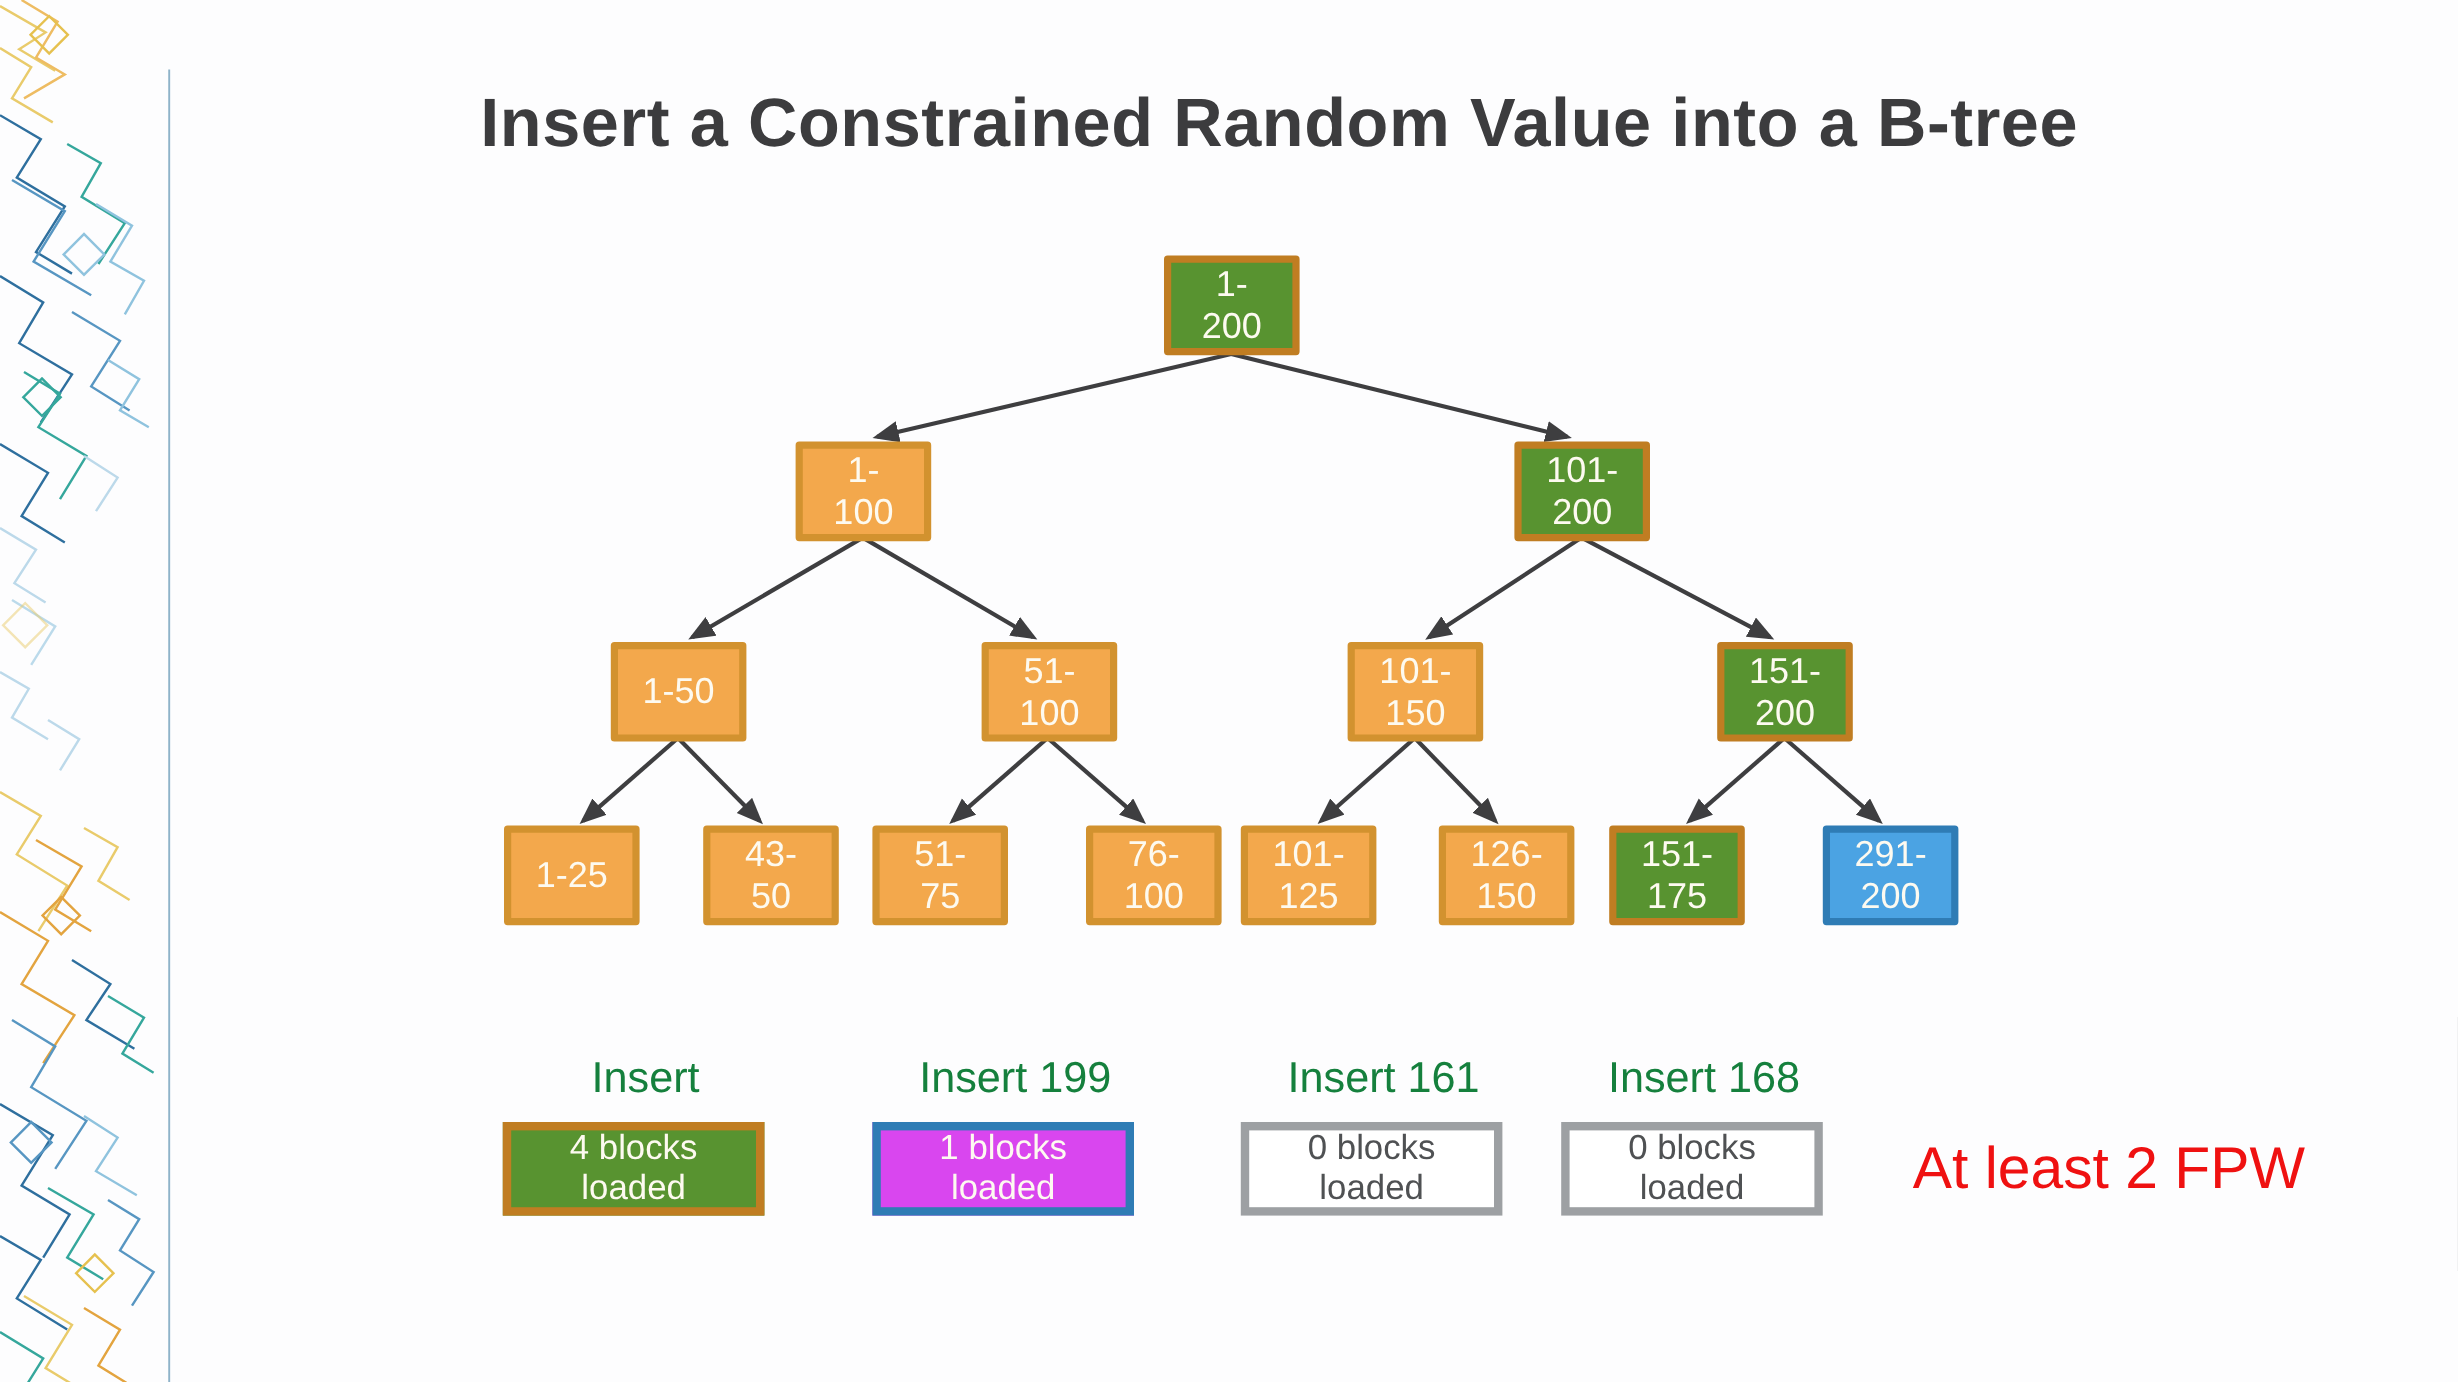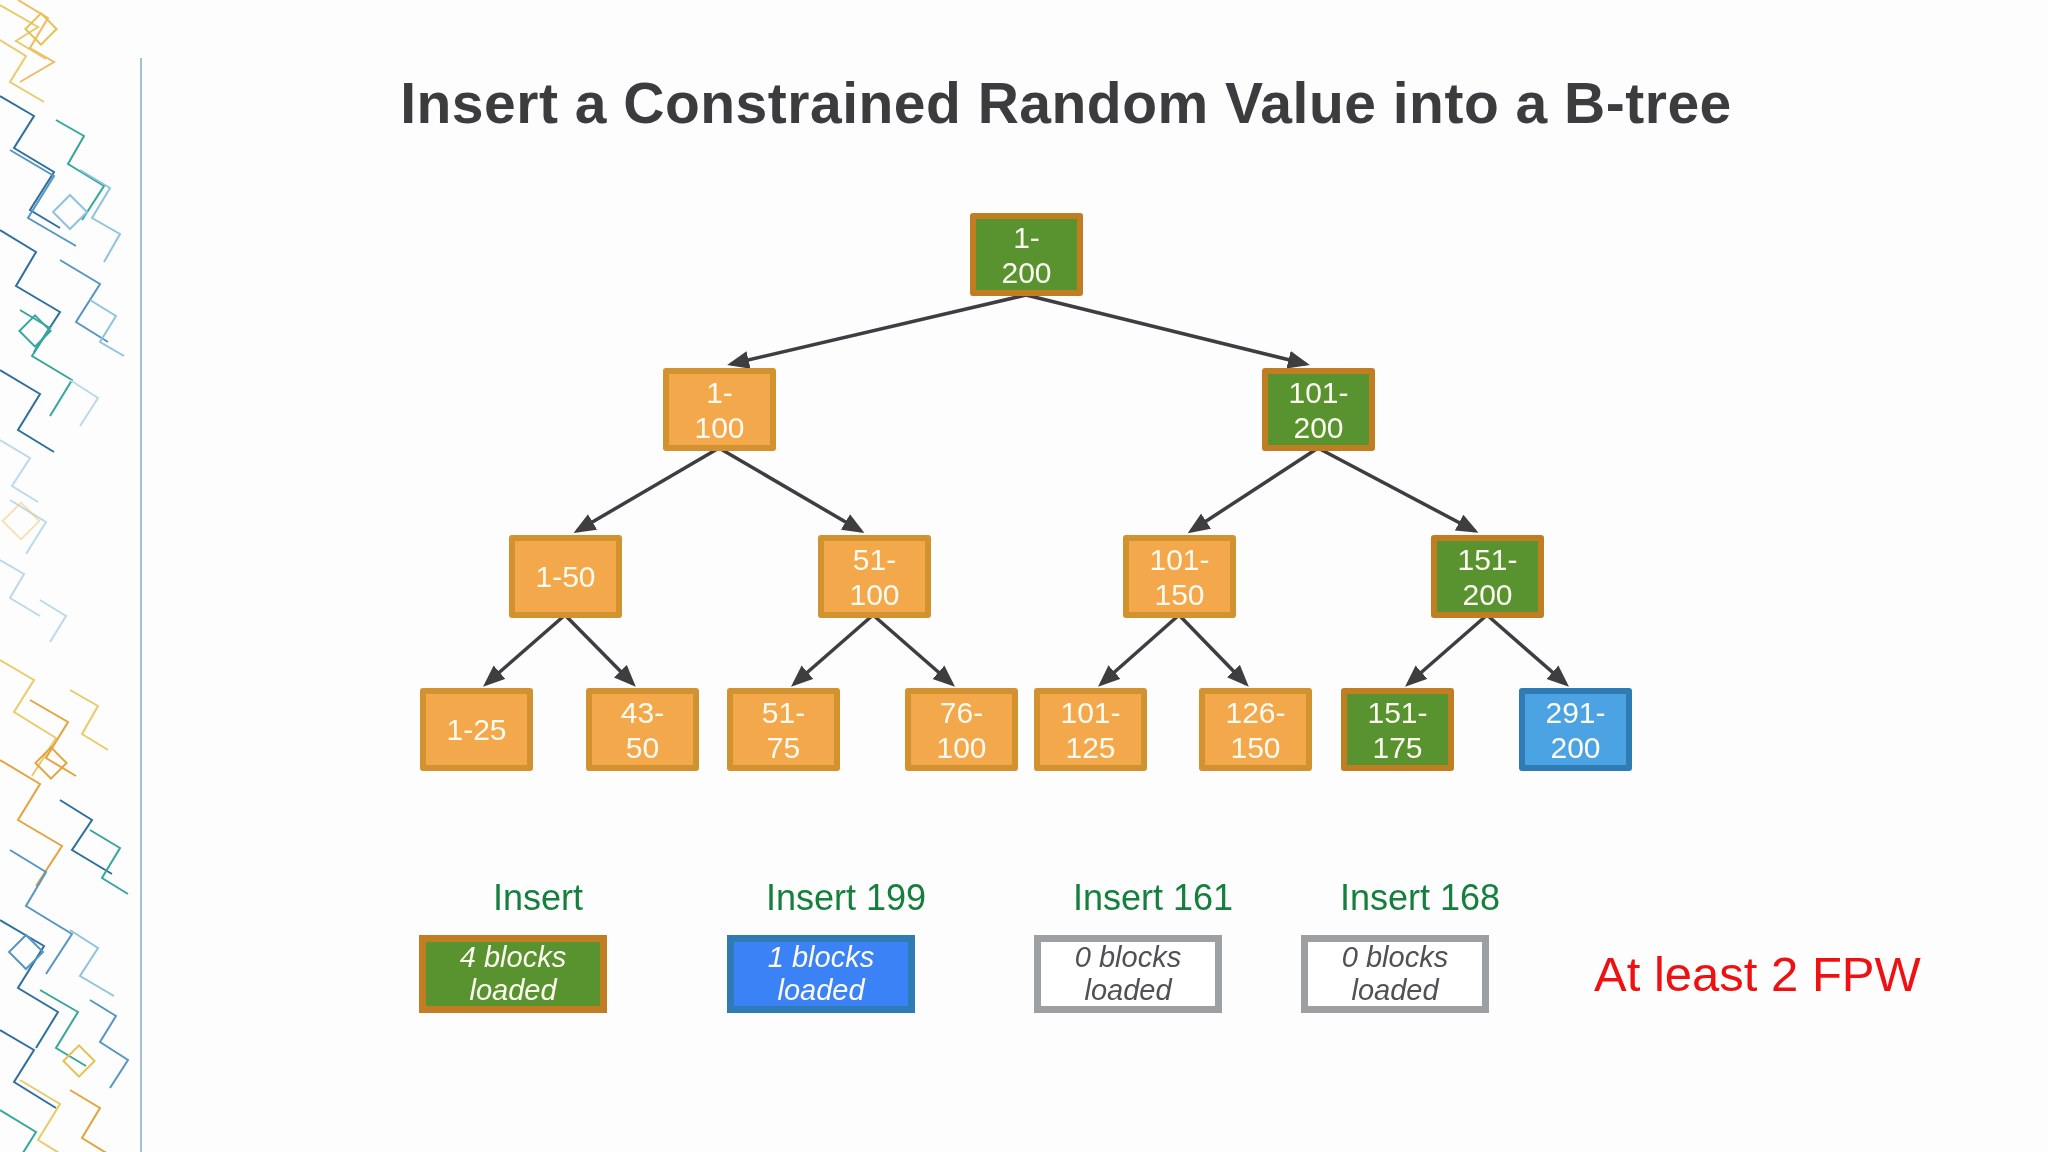--- a/index.html
+++ b/index.html
@@ -21,26 +21,26 @@
     display:flex; flex-direction:column; justify-content:center; align-items:center;
     font-size:30px; line-height:35px; color:#fdfaf0; text-align:center;
   }
   .node span { display:block; }
   .node.orange { background:#f3a84c; border-color:#d2922f; }
   .node.green  { background:#589330; border-color:#c07d22; }
   .node.blue   { background:#4ba3e3; border-color:#2f7cb5; }
   .legend-item { position:absolute; top:872px; width:238px; text-align:center; }
   .legend-label { font-size:36px; color:#15803d; height:63px; line-height:52px; }
   .legend-box {
-    width:188px; height:78px; box-sizing:border-box; border:7px solid;
+    width:218px; height:78px; box-sizing:border-box; border:7px solid;
     display:flex; flex-direction:column; justify-content:center; align-items:center;
-    font-size:29px; line-height:33px;font-style:italic;
+    font-size:29px; line-height:33px;
   }
   .legend-box.green-box { background:#589330; border-color:#c07d22; color:#fdfaf0; }
-  .legend-box.blue-box  { background:#3b82f6; border-color:#2f7cb5; color:#fdfaf0;text-align:center; }
+  .legend-box.blue-box  { background:#d946ef; border-color:#2f7cb5; color:#fdfaf0;text-align:center; }
   .legend-box.white-box { background:#ffffff; border-color:#9da0a3; color:#4f5153; }
   .fpw {
     position:absolute; left:1594px; top:946px;
     font-size:49px; font-weight:normal; color:#ef1111; white-space:nowrap;
   }
 </style>
 </head>
 <body>
 
 <div class="slide">

